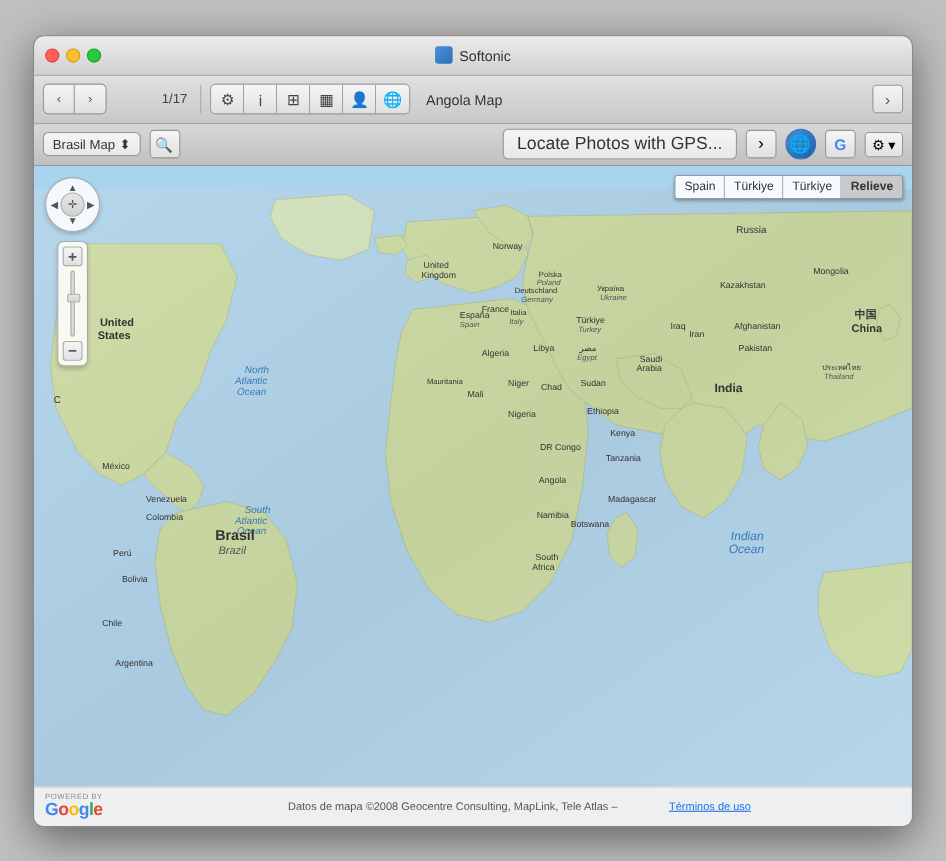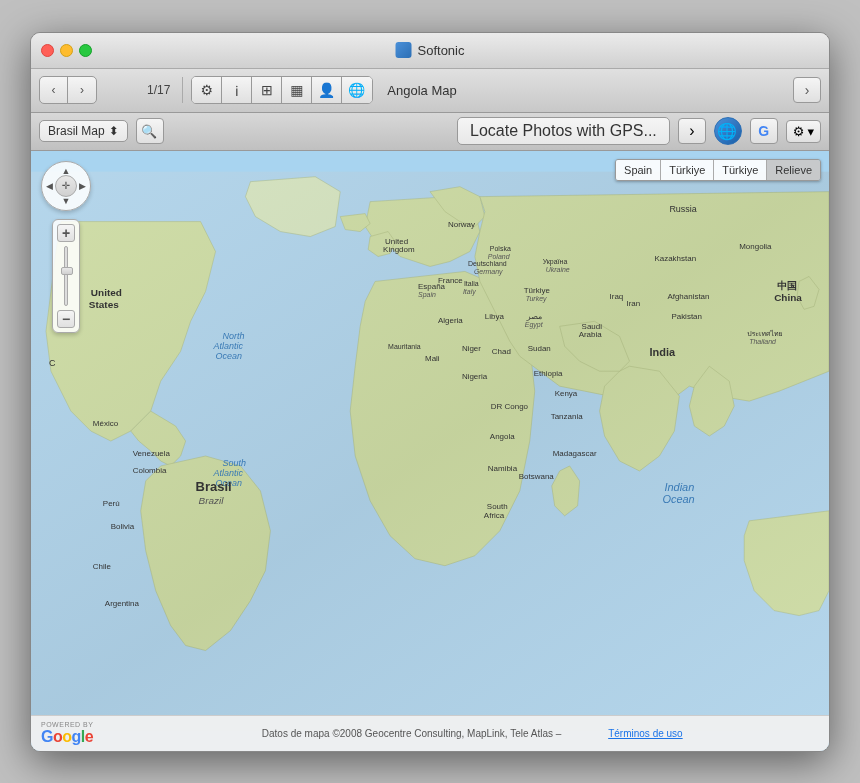--- a/index.html
+++ b/index.html
@@ -355,21 +355,21 @@
       padding: 4px 8px;
       font-size: 11px;
       background: rgba(255,255,255,0.9);
       color: #333;
       cursor: pointer;
       border-right: 1px solid #aaa;
     }
     .map-type-btn:last-child { border-right: none; }
     .map-type-btn.active {
       background: rgba(200,200,200,0.95);
-      font-weight: normal;
+      font-weight: bold;
       text-align: center;
     }
     
     .map-footer {
       position: absolute;
       bottom: 0;
       left: 0;
       right: 0;
       height: 36px;
       background: rgba(240,240,240,0.95);

